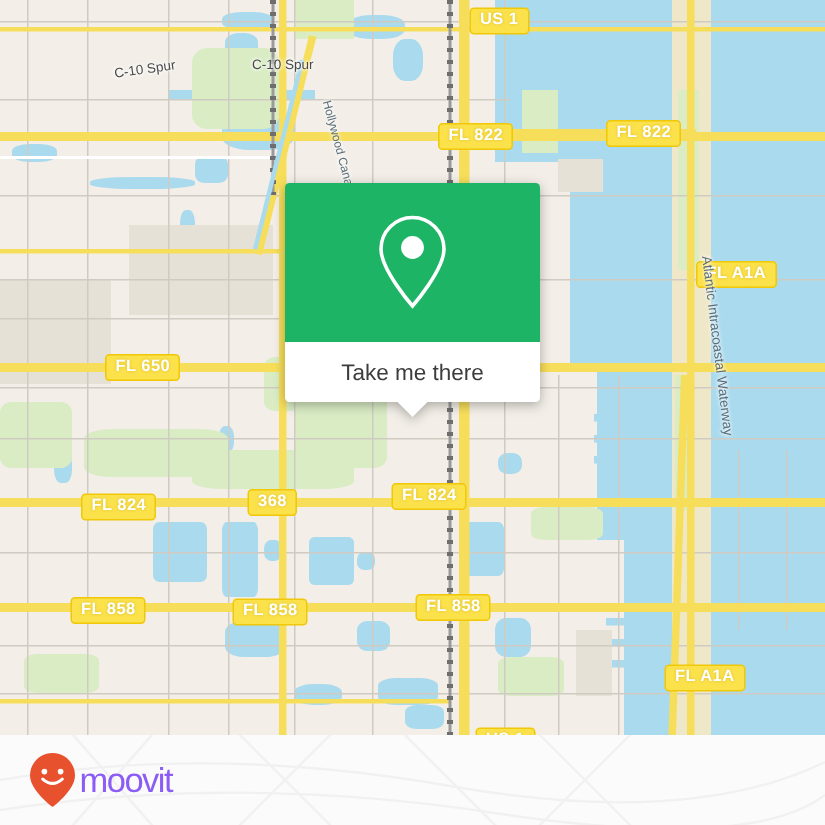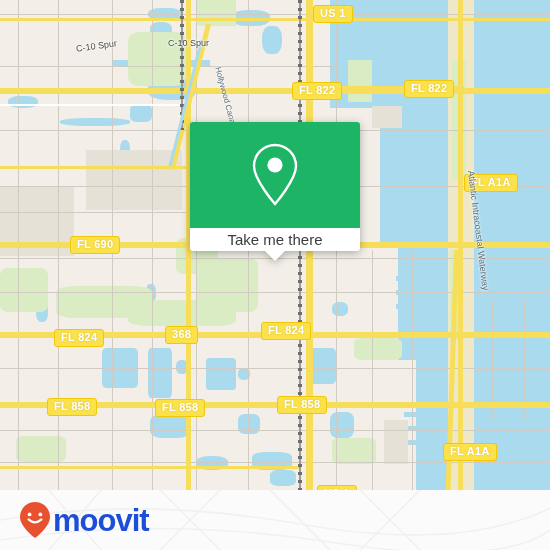--- a/index.html
+++ b/index.html
@@ -104,21 +104,21 @@
   }
   #callout-top {
     height: 106px;
     background: #1db466;
     border-radius: 3px 3px 0 0;
     display: flex;
     align-items: center;
     justify-content: center;
   }
   #callout-bottom {
-    height: 23px;
+    height: 40px;
     background: #ffffff;
     border-radius: 0 0 3px 3px;
     display: flex;
     align-items: center;
     justify-content: center;
     position: relative;
   }
   #callout-label {
     font-size: 15px;
     color: #3c3c3c;
@@ -175,23 +175,23 @@
     z-index: 2;
   }
   #brand {
     position: relative;
     display: flex;
     align-items: center;
     gap: 1px;
     z-index: 2;
   }
   #brand-wordmark {
-    font-size: 31px;
-    font-weight: bold;
-    color: #1d4ed8;
+    font-size: 23px;
+    font-weight: normal;
+    color: #8b5cf6;
     letter-spacing: -1px;
     font-family: "Liberation Sans", sans-serif;
     line-height: 31px;
   }
 </style>
 </head>
 <body>
 
 <div id="app">
 
@@ -318,21 +318,21 @@
     <div class="rail" style="left:299px; top:0; height:490px;"></div>
     <div class="rail" style="left:181px; top:0; height:130px;"></div>
 
     <div class="canal" style="left:200px; top:40px; width:3px; height:130px; transform:rotate(14deg); transform-origin:top center;"></div>
 
     <div>
       <div class="shield" style="left:313px; top:5px;">US 1</div>
       <div class="shield" style="left:292px; top:82px;">FL 822</div>
       <div class="shield" style="left:404px; top:80px;">FL 822</div>
       <div class="shield" style="left:464px; top:174px;">FL A1A</div>
-      <div class="shield" style="left:70px;  top:236px;">FL 690</div>
+      <div class="shield" style="left:70px;  top:236px;">FL 650</div>
       <div class="shield" style="left:54px;  top:329px;">FL 824</div>
       <div class="shield" style="left:165px; top:326px;">368</div>
       <div class="shield" style="left:261px; top:322px;">FL 824</div>
       <div class="shield" style="left:47px;  top:398px;">FL 858</div>
       <div class="shield" style="left:155px; top:399px;">FL 858</div>
       <div class="shield" style="left:277px; top:396px;">FL 858</div>
       <div class="shield" style="left:443px; top:443px;">FL A1A</div>
       <div class="shield" style="left:317px; top:485px;">US 1</div>
     </div>
 

